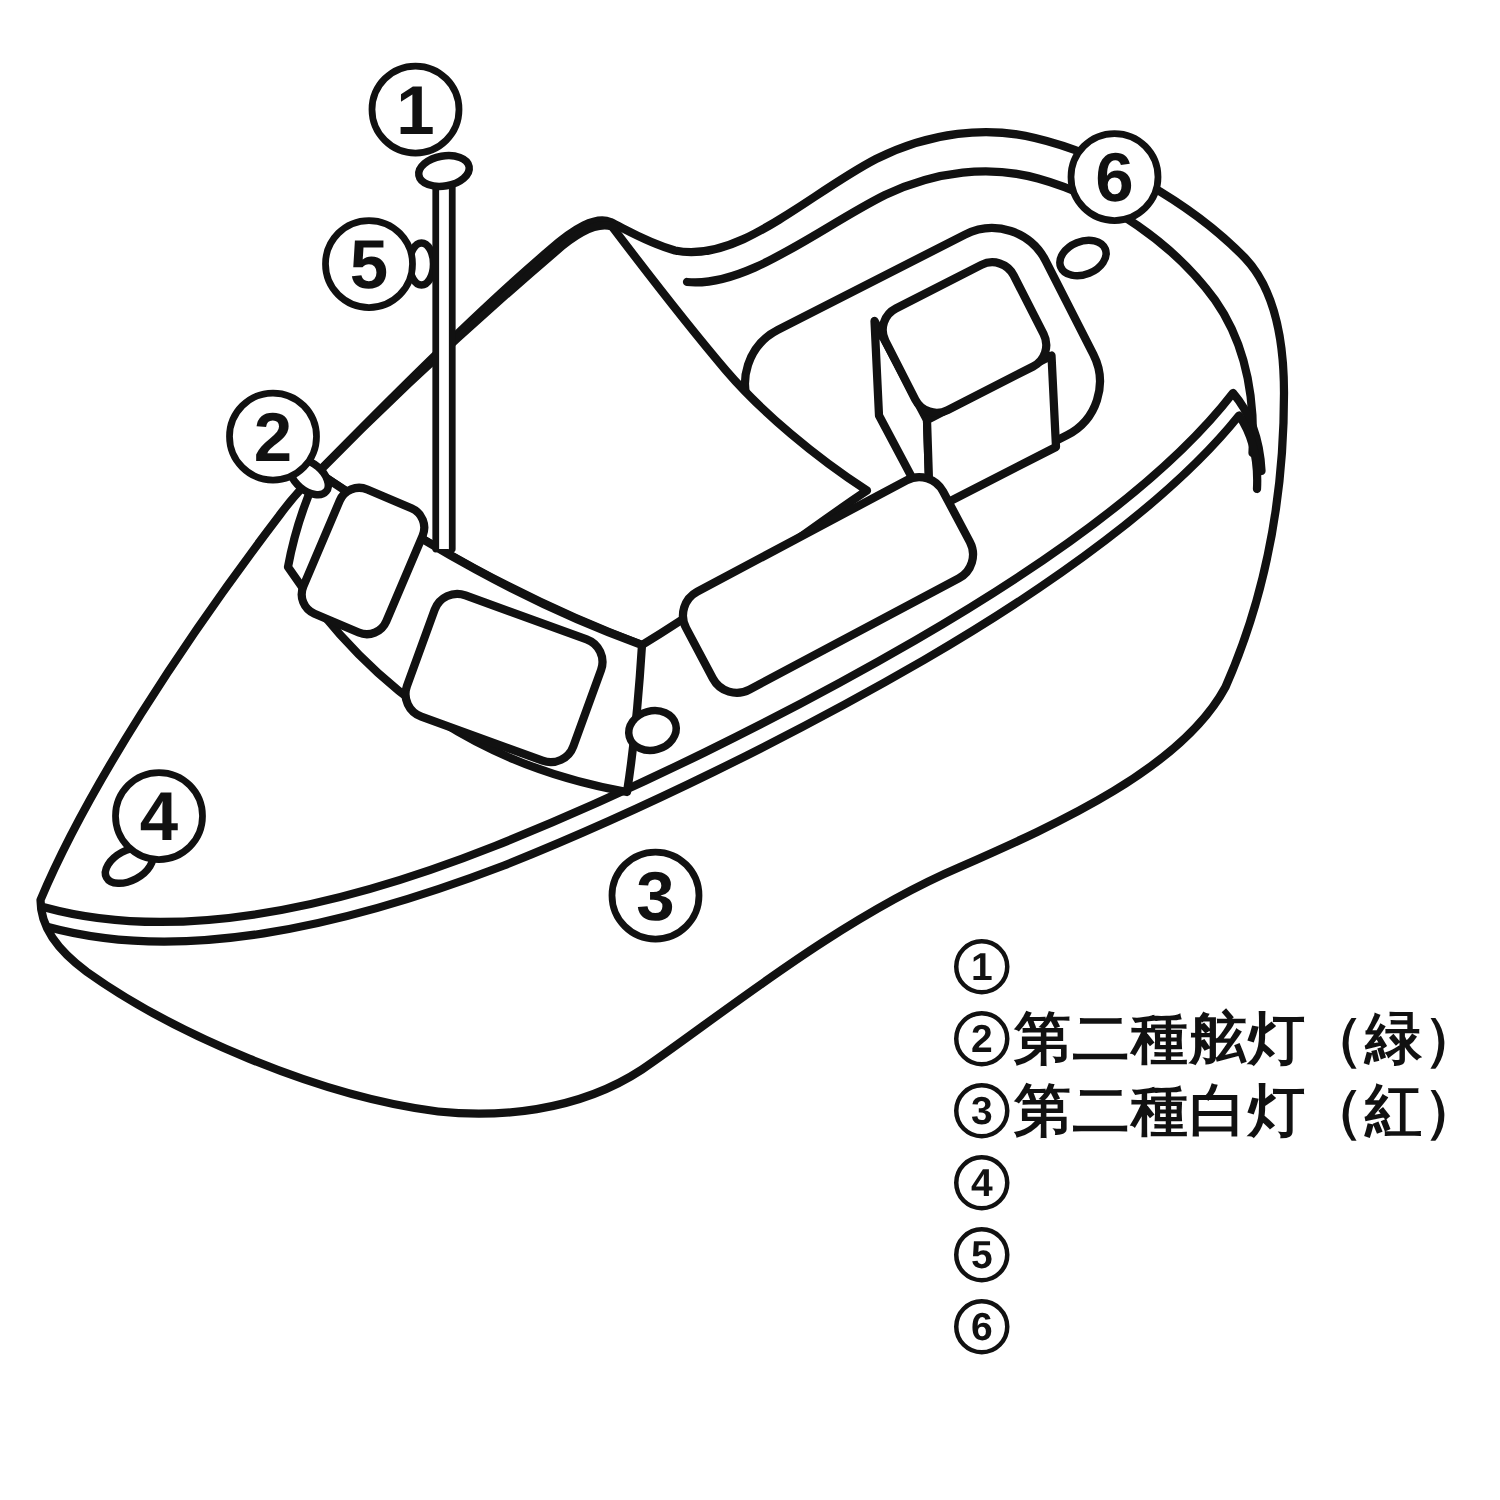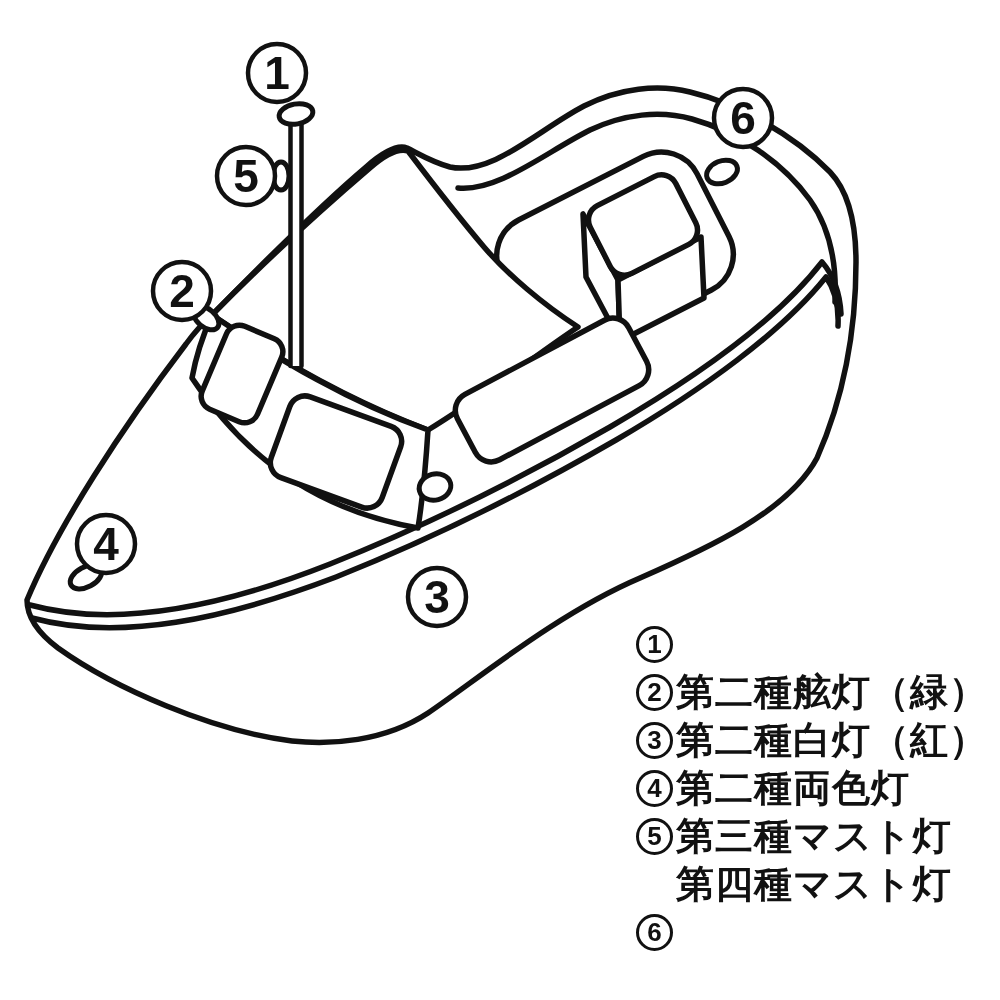--- a/index.html
+++ b/index.html
@@ -155,27 +155,21 @@
   <div class="legend-row">
     <span class="num-circle">2</span>
     <span>第二種舷灯（緑）</span>
   </div>
   <div class="legend-row">
     <span class="num-circle">3</span>
     <span>第二種白灯（紅）</span>
   </div>
   <div class="legend-row">
     <span class="num-circle">4</span>
-    <span>第二種両色灯</span>
   </div>
   <div class="legend-row">
     <span class="num-circle">5</span>
-    <span>第三種マスト灯</span>
-  </div>
-  <div class="legend-row">
-    <span class="num-circle ghost"></span>
-    <span>第四種マスト灯</span>
   </div>
   <div class="legend-row">
     <span class="num-circle">6</span>
   </div>
 </div>
 </div>
 
 </body></html>

